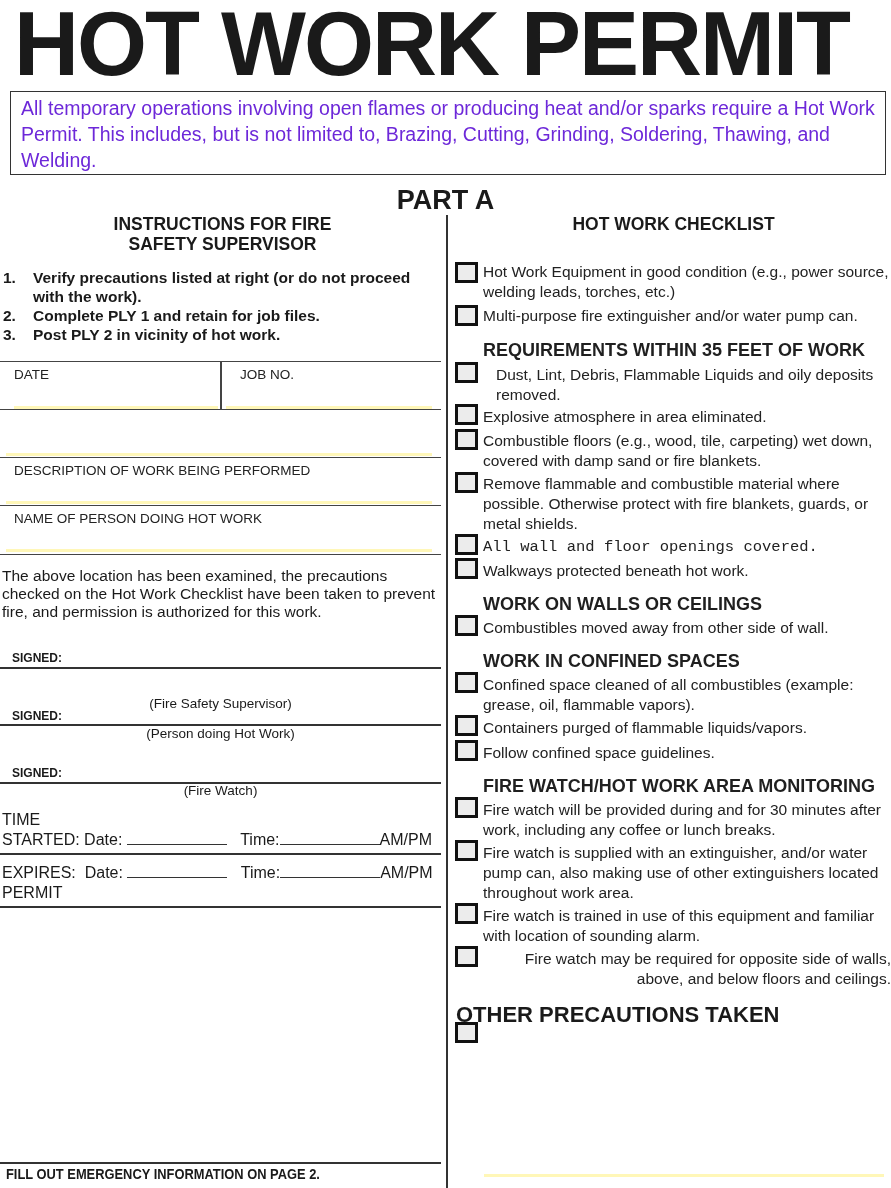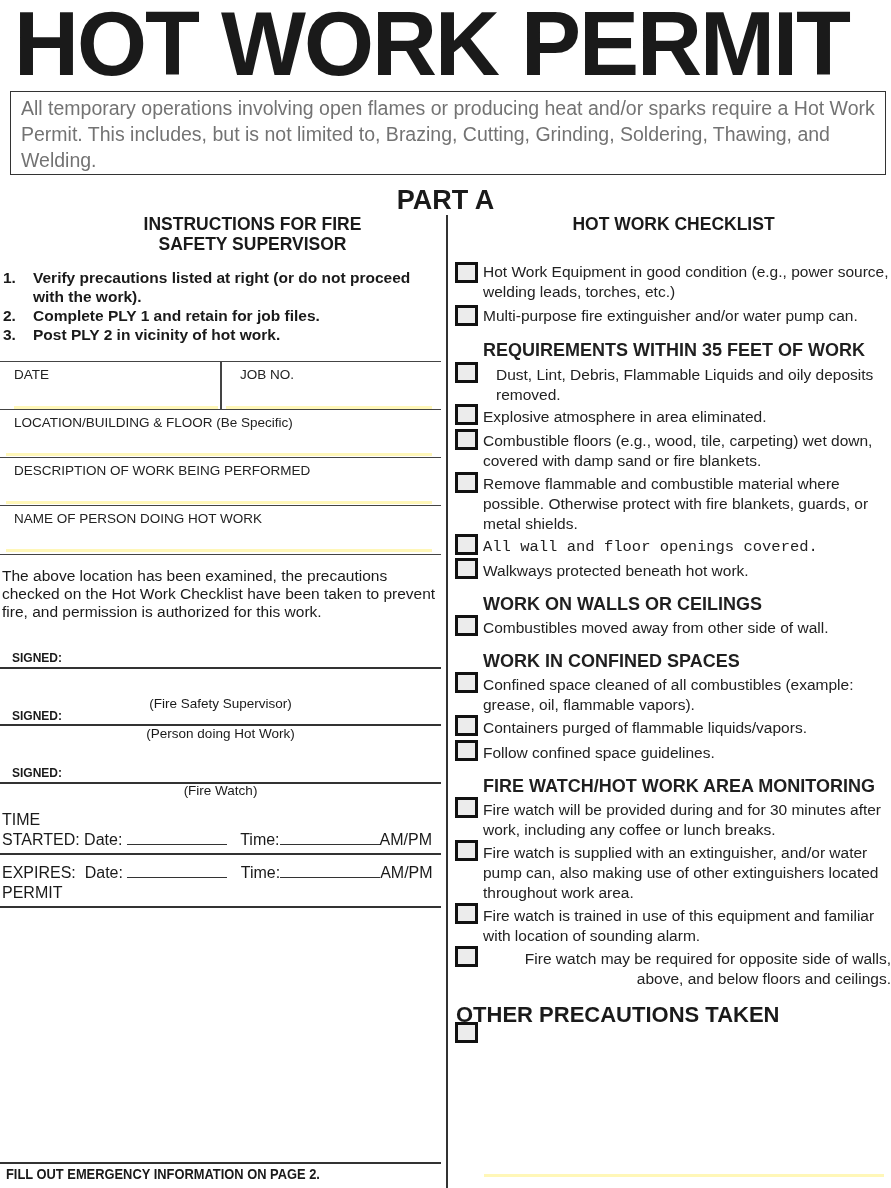--- a/index.html
+++ b/index.html
@@ -1,22 +1,22 @@
 <!DOCTYPE html>
 <html><head>
 <meta charset="utf-8">
 <style>
   html, body { margin: 0; padding: 0; background: #ffffff; }
   body { width: 891px; height: 1188px; position: relative; overflow: hidden; font-family: "Liberation Sans", sans-serif; color: #1a1a1a; }
   .abs { position: absolute; }
   .title { left: 14px; top: -6px; font-size: 90px; font-weight: bold; letter-spacing: -2px; transform: scaleX(1.0); transform-origin: left top; white-space: nowrap; line-height: 100px; color: #1a1a1a; }
-  .intro { left: 10px; top: 91px; width: 876px; height: 84px; border: 1.5px solid #333; box-sizing: border-box; padding: 3px 10px; font-size: 19.5px; line-height: 26px; color: #737373; }
+  .intro { left: 10px; top: 91px; width: 876px; height: 84px; border: 1.5px solid #333; box-sizing: border-box; padding: 3px 10px; font-size: 19.5px; line-height: 26px; color: #6d28d9; }
   .part { left: 0; width: 891px; top: 185px; text-align: center; font-size: 27px; font-weight: bold; }
   .vdiv { left: 446px; top: 215px; width: 1.5px; height: 973px; background: #333; }
-  .lhead { left: 0; width: 445px; top: 214px; text-align: center; font-weight: bold; font-size: 17.5px; line-height: 20px; padding-left: 30px; }
+  .lhead { left: 0; width: 445px; top: 214px; text-align: center; font-weight: bold; font-size: 17.5px; line-height: 20px; }
   .instr { left: 0; top: 268px; width: 440px; font-size: 15.5px; font-weight: bold; line-height: 19px; }
   .instr .li { display: flex; }
   .instr .num { width: 30px; padding-left: 3px; flex: none; }
   .field { left: 0; width: 441px; border-top: 1.5px solid #444; }
   .field .lbl { font-size: 13.5px; padding: 5px 14px; color: #222; }
   .yl { position: absolute; height: 3px; background: #fff7b8; }
   .para { left: 2px; top: 567px; width: 440px; font-size: 15.5px; line-height: 18px; }
   .sigrow { left: 0; width: 441px; }
   .sigrow .lbl { font-size: 12px; padding-left: 12px; font-weight: bold; }
   .sigline { left: 0; width: 441px; height: 1.5px; background: #333; }
@@ -59,21 +59,20 @@
 </div>
 
 <div class="abs field" style="top:361px; height:48px;">
   <div class="lbl" style="position:absolute; left:0; top:0;">DATE</div>
   <div style="position:absolute; left:220px; top:0; width:1.5px; height:48px; background:#444;"></div>
   <div class="lbl" style="position:absolute; left:226px; top:0;">JOB NO.</div>
   <div class="yl" style="left:14px; width:204px; top:44px;"></div>
   <div class="yl" style="left:226px; width:206px; top:44px;"></div>
 </div>
 <div class="abs field" style="top:409px; height:48px;">
-  <div class="lbl">LOCATION/BUILDING &amp; FLOOR (Be Specific)</div>
   <div class="yl" style="left:6px; width:426px; top:43px;"></div>
 </div>
 <div class="abs field" style="top:457px; height:48px;">
   <div class="lbl">DESCRIPTION OF WORK BEING PERFORMED</div>
   <div class="yl" style="left:6px; width:426px; top:43px;"></div>
 </div>
 <div class="abs field" style="top:505px; height:48px; border-bottom:1.5px solid #444;">
   <div class="lbl">NAME OF PERSON DOING HOT WORK</div>
   <div class="yl" style="left:6px; width:426px; top:43px;"></div>
 </div>

